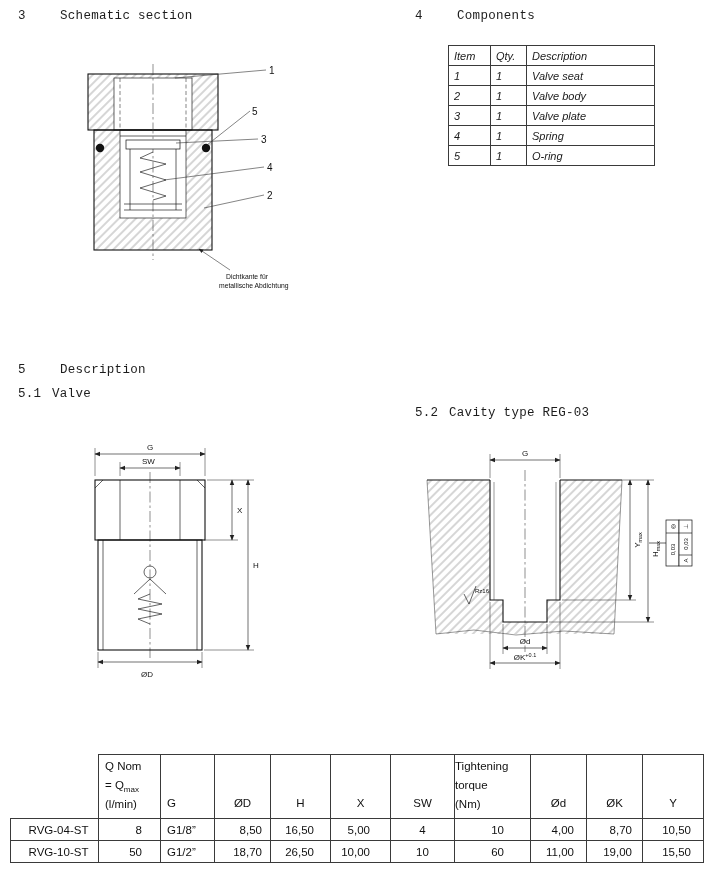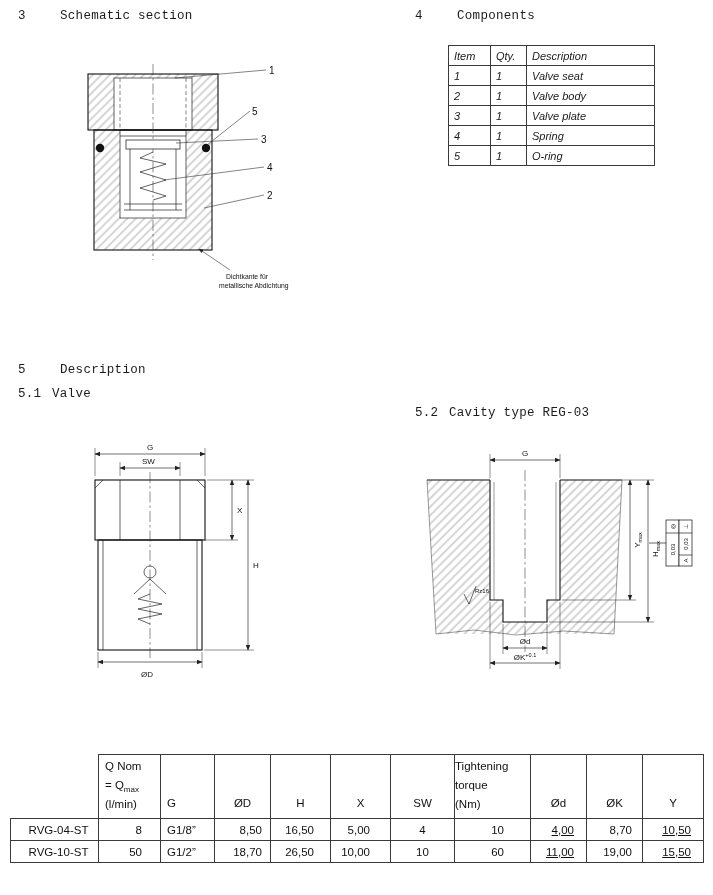--- a/index.html
+++ b/index.html
@@ -42,21 +42,21 @@
   .dim-table th.no-tl { border-top:none; border-left:none; }
   .hdr3 { display:flex; flex-direction:column; gap:5px; padding-top:0; }
   .hdr3 .hline { height:14px; line-height:14px; }
   .hdr3-wrap { vertical-align:top !important; padding-top:4px; padding-bottom:0 !important; }
   sub { font-size:8px; }
   .al6 { text-align:left; padding-left:6px; }
   .al8 { text-align:center; padding-left:8px; }
   .ctr { text-align:center; }
   .pr8  { text-align:right; padding-right:8px; }
   .pr10 { text-align:right; padding-right:10px; }
-  .pr12 { text-align:right; padding-right:12px;text-decoration:underline; }
+  .pr12 { text-align:right; padding-right:12px; }
   .pr16 { text-align:right; padding-right:16px; }
   .pr18 { text-align:right; padding-right:18px; }
   .pr20 { text-align:right; padding-right:20px; }
   .pr26 { text-align:right; padding-right:26px; }
 
   
   .out   { fill:none; stroke:#111; stroke-width:1.1; }
   .thin  { fill:none; stroke:#111; stroke-width:0.65; }
   .vthin { fill:none; stroke:#333; stroke-width:0.5; }
   .plate { fill:#fff; stroke:#111; stroke-width:0.7; }

